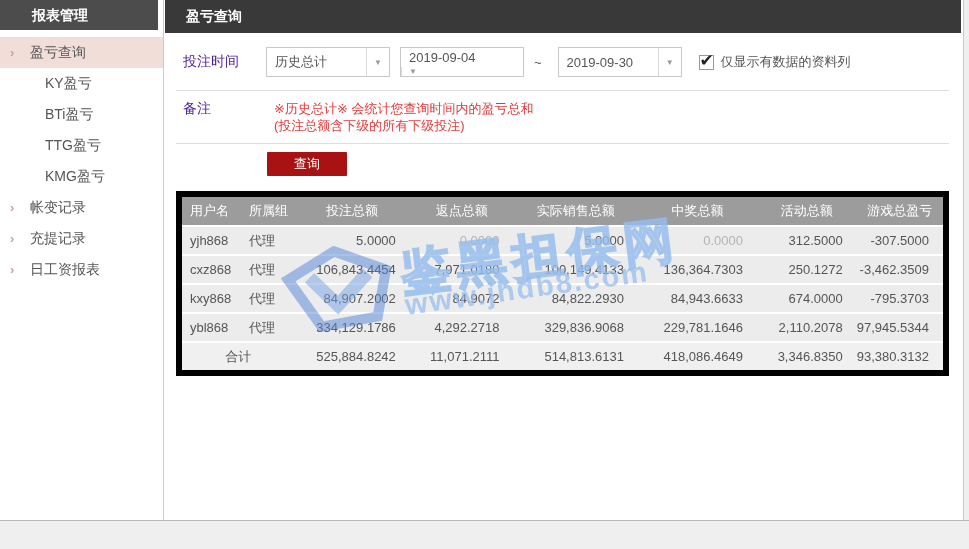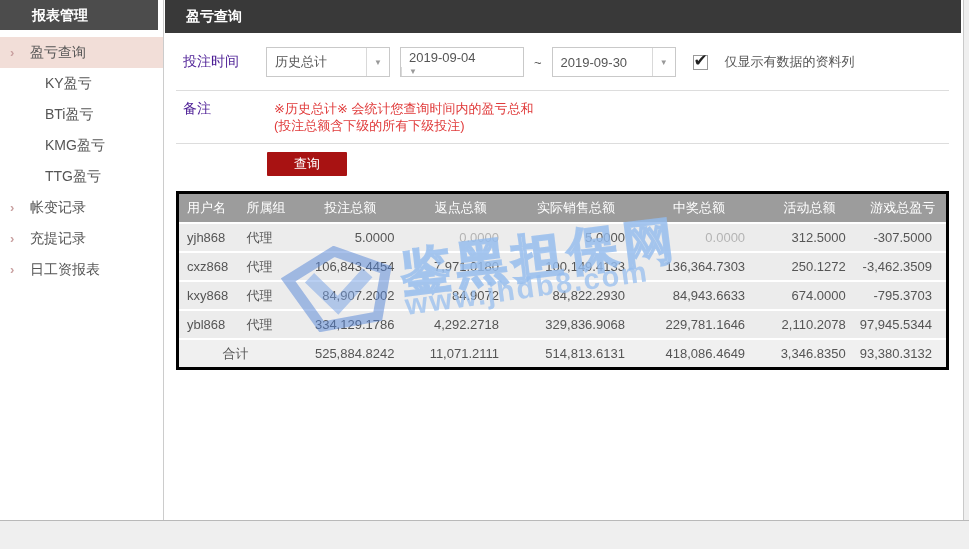--- a/index.html
+++ b/index.html
@@ -48,33 +48,33 @@
     justify-content:center; color:#999; font-size:8px; background:#fff;
   }
   .tilde { margin:0 10px; color:#555; font-size:13px; }
   .checkbox {
     width:15px; height:15px; border:1px solid #999; background:#fff;
     margin-left:17px; position:relative; cursor:pointer; flex:none;
   }
   .checkmark {
     position:absolute; left:0px; top:-6px; font-size:17px; color:#222; font-weight:bold;
   }
-  .cb-label { margin-left:17px; font-size:13px; color:#555; }
+  .cb-label { margin-left:7px; font-size:13px; color:#555; }
   .divider { border-top:1px solid #ddd; margin:0 14px 0 12px; }
   .note-row { padding-top:9px; padding-bottom:9px; align-items:flex-start;gap:8px; }
   .note-text { color:#e03a3a; font-size:13px; line-height:17px; }
   .btn-row { padding:8px 0 11px 103px; }
   .btn-query {
     width:80px; height:24px; background:#a81212; color:#ffffff; border:none;
     border-radius:1px; font-size:13px; cursor:pointer;
     font-family:"Liberation Sans","DejaVu Sans",sans-serif;
   }
 
   
-  .table-wrap { margin:4px 14px 0 12px; border:3px solid #000000; background:#fff; }
+  .table-wrap { margin:4px 14px 0 12px; border:6px solid #000000; background:#fff; }
   table { width:100%; border-collapse:separate; border-spacing:0 2px; margin-top:-2px; margin-bottom:-2px; }
   th {
     background:#9c9c9c; color:#fff; font-weight:normal; font-size:13px;
     height:28px; text-align:center; white-space:nowrap;
   }
   td { background:#ececec; font-size:13px; color:#555; height:27px; white-space:nowrap; }
   th.c-user, td.c-user { width:58px; text-align:left; padding-left:8px; }
   th.c-group, td.c-group { width:56px; text-align:left; padding-left:10px; }
   .c-num { text-align:right; padding-right:14px; }
   th.c-num { text-align:center; padding-right:0; }
@@ -115,24 +115,24 @@
         <span class="chev">›</span>
         <span>盈亏查询</span>
       </div>
       <div class="nav-item indent">
         <span>KY盈亏</span>
       </div>
       <div class="nav-item indent">
         <span>BTi盈亏</span>
       </div>
       <div class="nav-item indent">
+        <span>TTG盈亏</span>
+      </div>
+      <div class="nav-item indent">
         <span>KMG盈亏</span>
-      </div>
-      <div class="nav-item indent">
-        <span>TTG盈亏</span>
       </div>
       <div class="nav-item">
         <span class="chev">›</span>
         <span>帐变记录</span>
       </div>
       <div class="nav-item">
         <span class="chev">›</span>
         <span>充提记录</span>
       </div>
       <div class="nav-item">
@@ -149,21 +149,21 @@
       <span class="form-label">投注时间</span>
       <div class="combo">
         <span class="combo-text">历史总计</span>
         <span class="combo-arrow">▼</span>
       </div>
       <div class="combo">
         <span class="combo-text">2019-09-04</span>
         <span class="combo-arrow">▼</span>
       </div>
       <span class="tilde">~</span>
-      <div class="combo" style="margin-left:0">
+      <div class="combo" style="margin-left:6px">
         <span class="combo-text">2019-09-30</span>
         <span class="combo-arrow">▼</span>
       </div>
       <span class="checkbox">
         <span class="checkmark">✔</span>
       </span>
       <span class="cb-label">仅显示有数据的资料列</span>
     </div>
 
     <div class="divider"></div>

